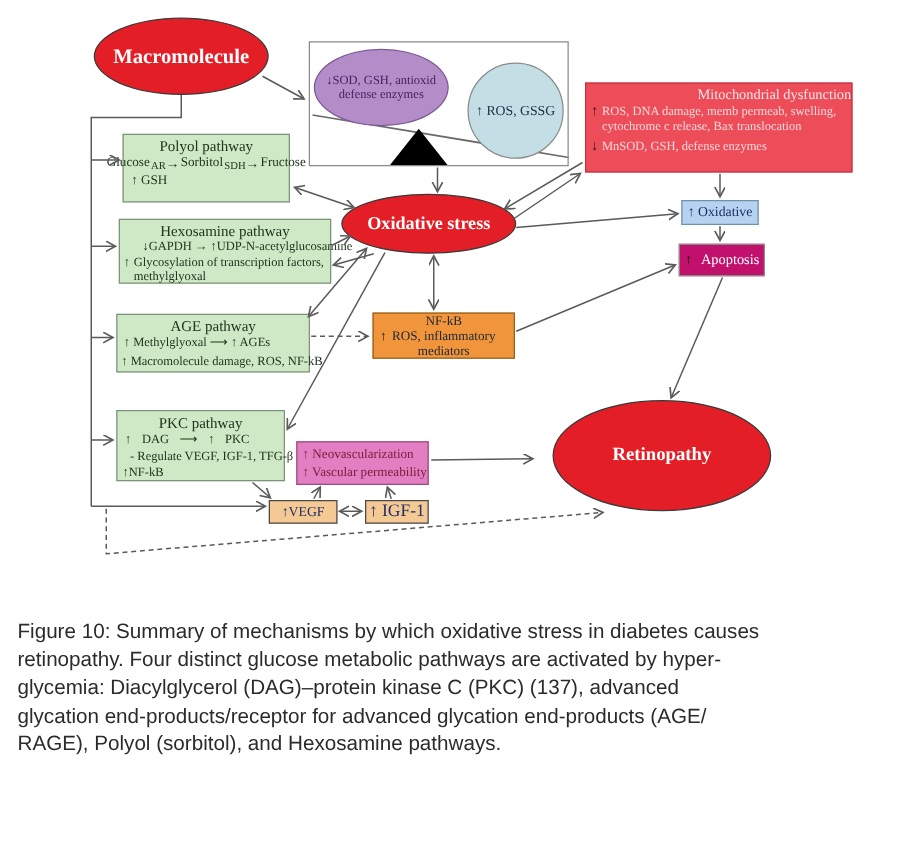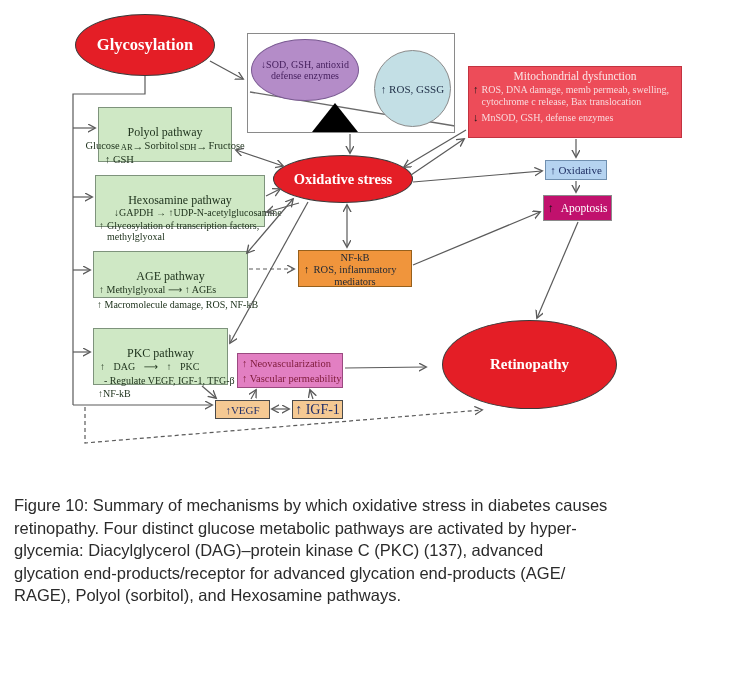--- a/index.html
+++ b/index.html
@@ -2,45 +2,45 @@
 <html><head>
 <meta charset="utf-8">
 <style>
   html,body{margin:0;padding:0;background:#fff;}
   #page{position:relative;width:739px;height:678px;background:#fff;overflow:hidden;}
   .node{position:absolute;box-sizing:border-box;font-family:"Liberation Serif",serif;}
   .ellipse{border-radius:50%;display:flex;align-items:center;justify-content:center;text-align:center;}
   .red-ellipse{background:#e41e26;border:1.6px solid #3a3a3a;color:#fff;font-weight:bold;}
   svg.layer{position:absolute;left:0;top:0;pointer-events:none;}
   .gbox{background:#cfe8c5;border:1.3px solid #7e937c;color:#21351f;}
-  .gbox .btitle{text-align:center;font-size:12px;line-height:14px;padding-top:17px;}
+  .gbox .btitle{text-align:center;font-size:12px;line-height:14px;padding-top:2px;}
   .small{font-size:10px;line-height:11.5px;}
   .rxrow{display:flex;align-items:flex-end;justify-content:center;font-size:10.5px;line-height:11px;margin-top:1px;}
   .enz{display:flex;flex-direction:row;align-items:center;margin:0 1px;}
   .enz .ename{font-size:8.5px;line-height:8px;}
   .enz .earr{font-size:11px;line-height:9px;}
   .flexline{display:flex;gap:3px;padding:1px 4px 0 4px;}
   .balance{border:1.5px solid #8a8a8a;background:transparent;}
   .mito{background:#ed4c59;border:1.4px solid #c23340;color:#f9d9dc;}
-  .mito .btitle{text-align:center;font-size:11.5px;line-height:14px;color:#fbe4e6;padding-top:2px;}
+  .mito .btitle{text-align:right;font-size:11.5px;line-height:14px;color:#fbe4e6;padding-top:2px;}
   .mito .arr{color:#1a1a1a;font-weight:bold;font-size:11px;}
   .caption{position:absolute;left:14px;top:494px;width:710px;font-family:"Liberation Sans",sans-serif;font-size:16.5px;line-height:22.5px;color:#2b2b2b;}
 </style>
 </head>
 <body>
 
 <div id="page">
 
   <svg class="layer" width="739" height="470">
     <line x1="250" y1="92" x2="455" y2="126" stroke="#6a6a6a" stroke-width="1.4"></line>
     <polygon points="335,103 312,132 358,132" fill="#000"></polygon>
   </svg>
 
   <div class="node ellipse red-ellipse" style="left:75px;top:14px;width:140px;height:62px;font-size:16.5px;">
-    <span>Glycosylation</span>
+    <span>Macromolecule</span>
   </div>
 
   <div class="node balance" style="left:247px;top:33px;width:208px;height:100px;"></div>
   <div class="node ellipse" style="left:251px;top:39px;width:108px;height:62px;background:#b48cc8;border:1.3px solid #7a5a92;color:#47215f;font-size:10px;line-height:11.5px;padding:0 6px;">
     <span>↓SOD, GSH, antioxid defense enzymes</span>
   </div>
   <div class="node ellipse" style="left:374px;top:50px;width:77px;height:77px;background:#c3dfe5;border:1.3px solid #8a8a8a;color:#22324a;font-size:11px;">
     <span>↑ ROS, GSSG</span>
   </div>
 

